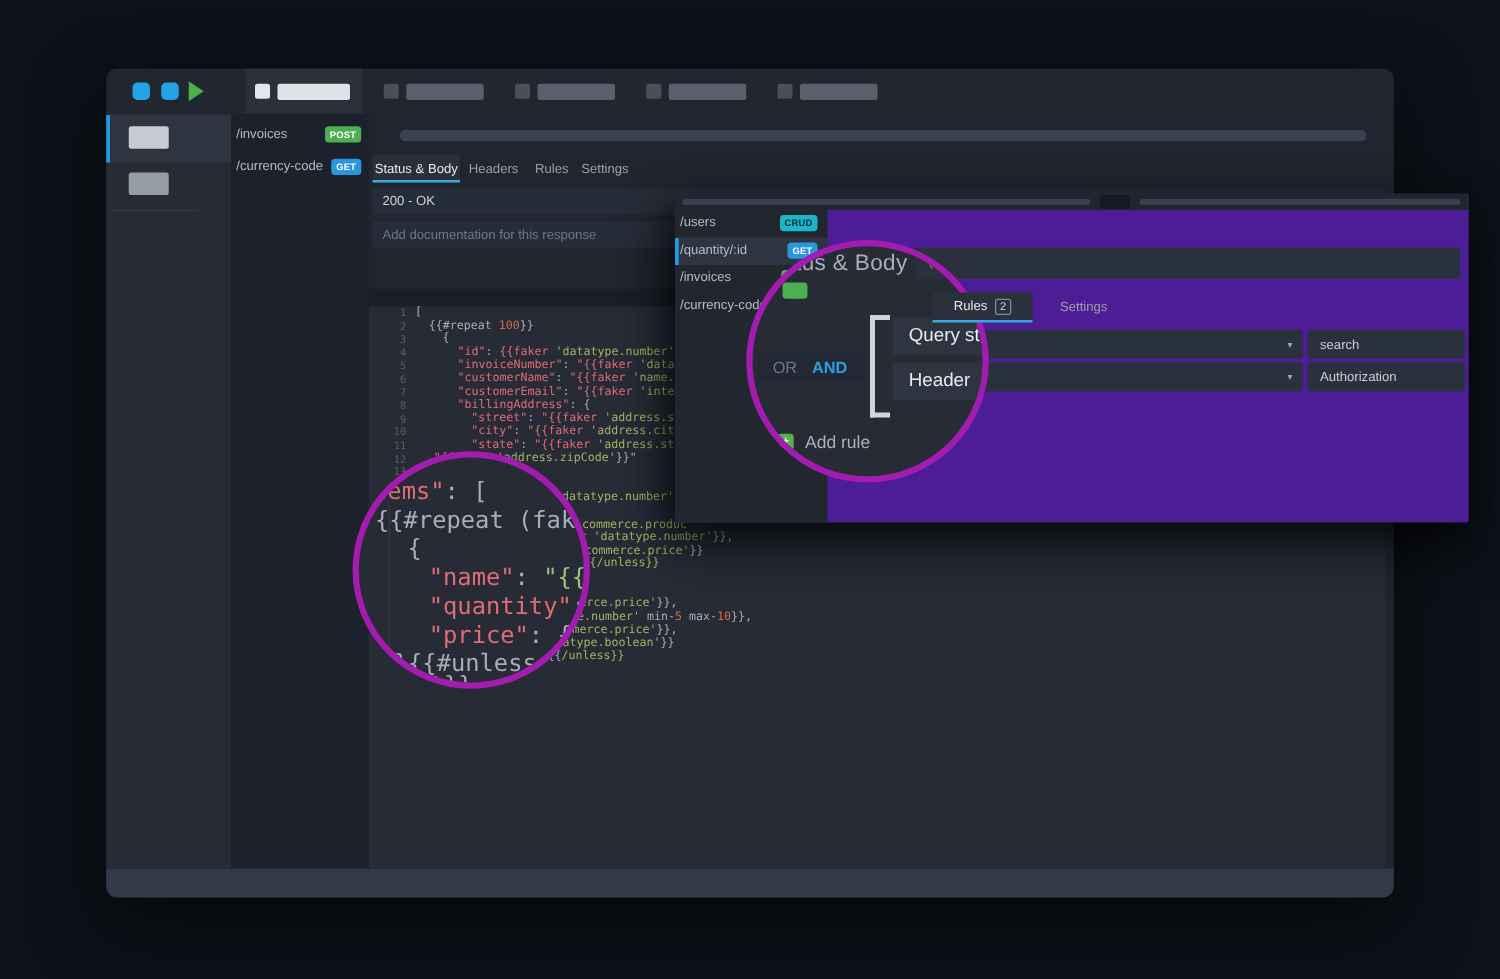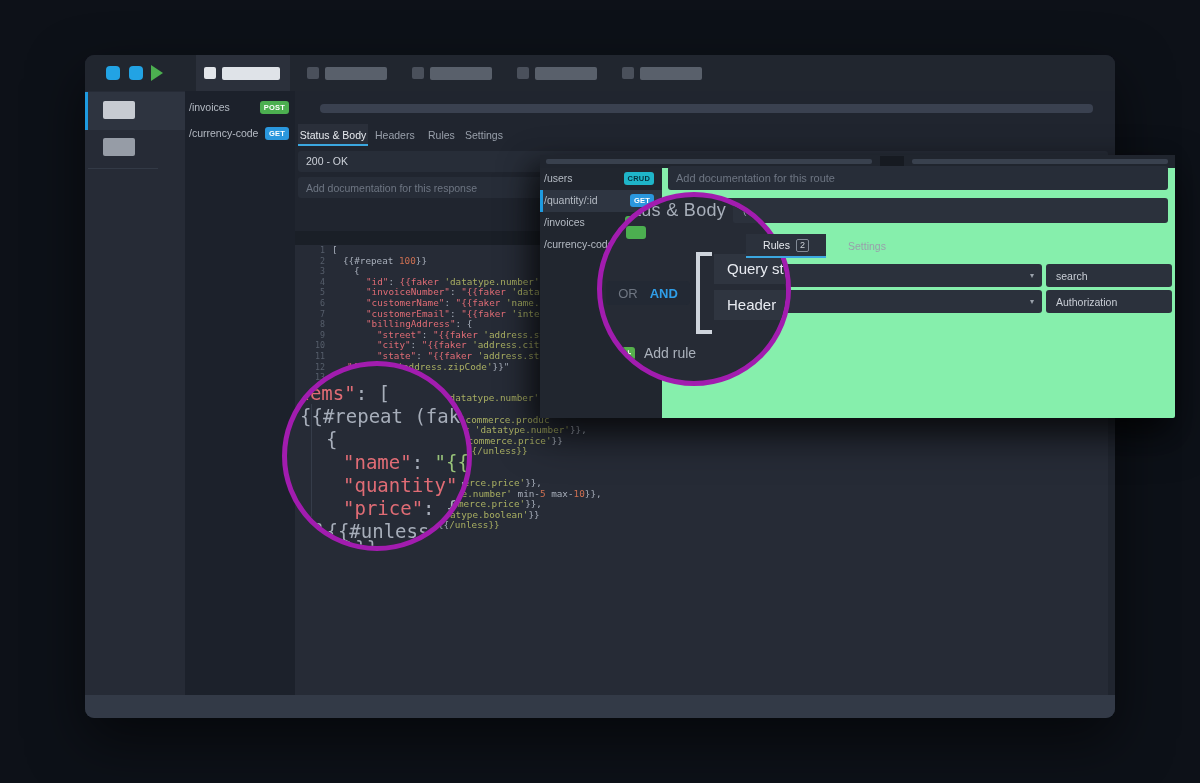--- a/index.html
+++ b/index.html
@@ -46,21 +46,21 @@
   #editor{position:absolute;left:0;top:140px;width:813px;height:464px;background:#262b36;overflow:hidden;}
   #ed-strip{position:absolute;left:0;top:0;width:100%;height:14px;background:#1a1f27;}
   #editor-lines{position:absolute;left:0;top:14px;width:100%;}
   .ed-line{display:flex;height:10.6px;line-height:10.6px;font-family:"DejaVu Sans Mono",monospace;font-size:9.3px;white-space:pre;}
   .ed-line .ln{width:30px;padding-right:7px;text-align:right;color:#565e6b;font-size:8.3px;flex:none;}
   .ed-line .code{flex:none;}
   .tk-g{color:#a7aeba;} .tk-k{color:#e06c75;} .tk-s{color:#a9af62;} .tk-n{color:#cd6f51;}
   .tk-gr{color:#98c379;}
   #footer{position:absolute;left:0;top:640px;width:100%;height:23px;background:#333a47;border-radius:0 0 9px 9px;}
   
-  #panel{position:absolute;left:540px;top:155px;width:635px;height:263px;background:#86efac;border-radius:2px;
+  #panel{position:absolute;left:540px;top:155px;width:635px;height:263px;background:#4c1d95;border-radius:2px;
     box-shadow:0 18px 40px rgba(0,0,0,.55),-10px 10px 26px rgba(0,0,0,.45);z-index:10;}
   #p-strip{position:absolute;left:0;top:0;width:100%;height:13px;background:#20252e;}
   #p-strip .pbar{position:absolute;top:4px;height:5px;border-radius:2px;background:#39414e;}
   #p-strip .notch{position:absolute;left:340px;top:1px;width:24px;height:11px;background:#161a21;}
   #p-routes{position:absolute;left:0;top:13px;width:122px;height:250px;background:#21262f;}
   #p-routes .route-row{height:22px;}
   #p-routes .route-row .path{top:4px;}
   #p-routes .route-row .badge{top:4px;right:8px;}
   #p-routes .route-row.active{background:#2e3541;box-shadow:inset 3px 0 0 #1e9be0;}
   #doc-ov{position:absolute;left:128px;top:11px;width:500px;height:24px;font-size:11px;}
@@ -214,21 +214,20 @@
         <div class="route-row">
           <span class="path">/invoices</span>
           <span class="badge" style="background: rgb(76, 175, 80);">POST</span>
         </div>
         <div class="route-row">
           <span class="path">/currency-code</span>
           <span class="badge" style="background: rgb(42, 151, 221);">GET</span>
         </div>
       </div>
   </div>
-  <input id="doc-ov" class="doc-input" readonly="" placeholder="Add documentation for this route" style="">
   <div id="resp-bar"></div>
 
   <div class="sel" style="left:150px;top:109px;width:352px">
     <span class="caret">▾</span>
   </div>
   <input class="rule-input" style="left: 506px; top: 109px;" readonly="" value="search">
   <div class="sel" style="left:150px;top:135px;width:352px">
     <span class="caret">▾</span>
   </div>
   <input class="rule-input" style="left: 506px; top: 135px;" readonly="" value="Authorization">

